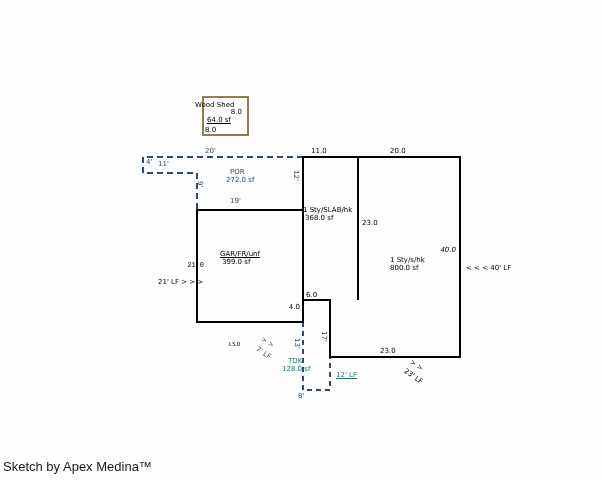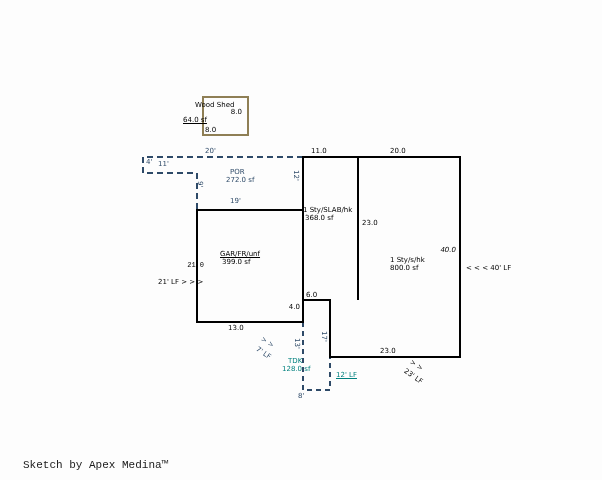--- a/index.html
+++ b/index.html
@@ -12,22 +12,22 @@
     position:absolute;font-size:7px;line-height:8px;color:#000;
     white-space:nowrap;letter-spacing:0px;
   }
   .ctr{text-align:left;}
   .rgt{text-align:right;}
   .navy{color:#2e4a68;}
   .teal{color:#00807e;}
   .rot90{transform:rotate(90deg);transform-origin:0 0;}
   .rot35{transform:rotate(35deg);transform-origin:0 0;}
   .credit{
-    position:absolute;left:23px;top:459px;font-size:11px;color:#1a1a1a;
-    font-family:Liberation Mono, monospace;
+    position:absolute;left:3px;top:459px;font-size:13px;color:#1a1a1a;
+    font-family:Liberation Sans, sans-serif;
   }
 </style>
 </head>
 <body>
 
 <div id="canvas">
 
   <svg id="plan-svg" width="602" height="480" viewBox="0 0 602 480">
 
     <polyline points="303,157 143,157 143,173 197,173 197,210" fill="none" stroke="#2e4a68" stroke-width="2" stroke-dasharray="6,4"></polyline>
@@ -38,37 +38,37 @@
 
     <line x1="358" y1="157" x2="358" y2="300" stroke="#000000" stroke-width="2"></line>
 
     <rect x="197" y="210" width="106" height="112" fill="none" stroke="#000000" stroke-width="2"></rect>
 
     <rect x="203" y="97" width="45" height="38" fill="none" stroke="#8f7f55" stroke-width="2"></rect>
   </svg>
 
   <span class="lbl ctr" style="left:195px;top:101px;width:60px;">Wood Shed</span>
   <span class="lbl rgt" style="left:215px;top:108px;width:27px;">8.0</span>
-  <span class="lbl ctr" style="left:183px;top:116px;width:55px;text-decoration:underline;">64.0 sf</span>
+  <span class="lbl ctr" style="left:207px;top:116px;width:55px;text-decoration:underline;">64.0 sf</span>
   <span class="lbl ctr" style="left:205px;top:126px;width:32px;">8.0</span>
 
   <span class="lbl ctr navy" style="left:205px;top:147px;width:34px;">20'</span>
   <span class="lbl navy" style="left:146px;top:158px;">4'</span>
   <span class="lbl ctr navy" style="left:158px;top:160px;width:30px;">11'</span>
   <span class="lbl navy rot90" style="left:204px;top:181px;">9'</span>
   <span class="lbl ctr navy" style="left:230px;top:168px;width:42px;">POR</span>
   <span class="lbl ctr navy" style="left:226px;top:176px;width:46px;">272.0 sf</span>
   <span class="lbl ctr navy" style="left:230px;top:197px;width:34px;">19'</span>
   <span class="lbl navy rot90" style="left:300px;top:170px;">12'</span>
 
   <span class="lbl rgt" style="left:178px;top:261px;width:26px;font-family:Liberation Mono, monospace;">21.0</span>
   <span class="lbl" style="left:158px;top:278px;">21' LF  &gt; &gt; &gt;</span>
   <span class="lbl ctr" style="left:220px;top:250px;width:68px;text-decoration:underline;">GAR/FR/unf</span>
   <span class="lbl ctr" style="left:222px;top:258px;width:58px;">399.0 sf</span>
-  <span class="lbl ctr" style="left:228px;top:324px;width:40px;">13.0</span>
+  <span class="lbl ctr" style="left:228px;top:340px;width:40px;font-family:Liberation Serif, serif;">13.0</span>
 
   <span class="lbl ctr" style="left:311px;top:147px;width:40px;">11.0</span>
   <span class="lbl ctr" style="left:390px;top:147px;width:40px;">20.0</span>
   <span class="lbl ctr" style="left:303px;top:206px;width:60px;">1 Sty/SLAB/hk</span>
   <span class="lbl ctr" style="left:305px;top:214px;width:52px;">368.0 sf</span>
   <span class="lbl" style="left:362px;top:219px;">23.0</span>
   <span class="lbl ctr" style="left:390px;top:256px;width:60px;">1 Sty/s/hk</span>
   <span class="lbl ctr" style="left:390px;top:264px;width:55px;">800.0 sf</span>
   <span class="lbl rgt" style="left:430px;top:246px;width:26px;font-style:italic;">40.0</span>
   <span class="lbl" style="left:466px;top:264px;">&lt; &lt; &lt;  40' LF</span>

